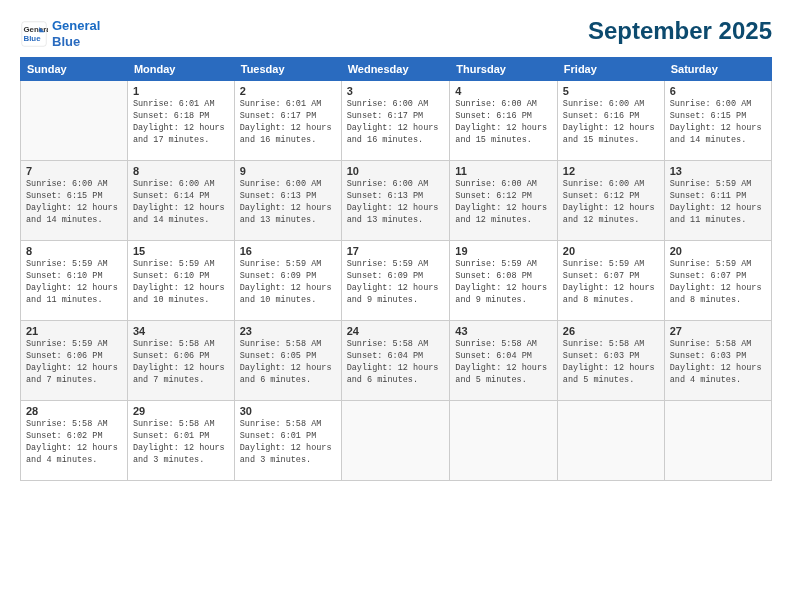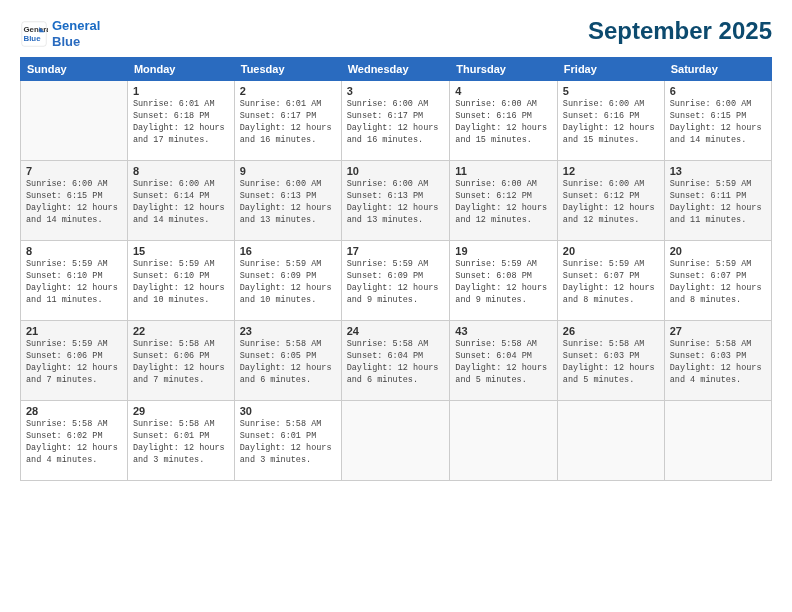--- a/index.html
+++ b/index.html
@@ -281,21 +281,21 @@
         </tr>
         <tr>
           <td>
             <div class="day-num">21</div>
             <div class="day-info" style="white-space: pre-line;">Sunrise: 5:59 AM
 Sunset: 6:06 PM
 Daylight: 12 hours
 and 7 minutes.</div>
           </td>
           <td>
-            <div class="day-num">22</div>
+            <div class="day-num">34</div>
             <div class="day-info" style="white-space: pre-line;">Sunrise: 5:58 AM
 Sunset: 6:06 PM
 Daylight: 12 hours
 and 7 minutes.</div>
           </td>
           <td>
             <div class="day-num">23</div>
             <div class="day-info" style="white-space: pre-line;">Sunrise: 5:58 AM
 Sunset: 6:05 PM
 Daylight: 12 hours

